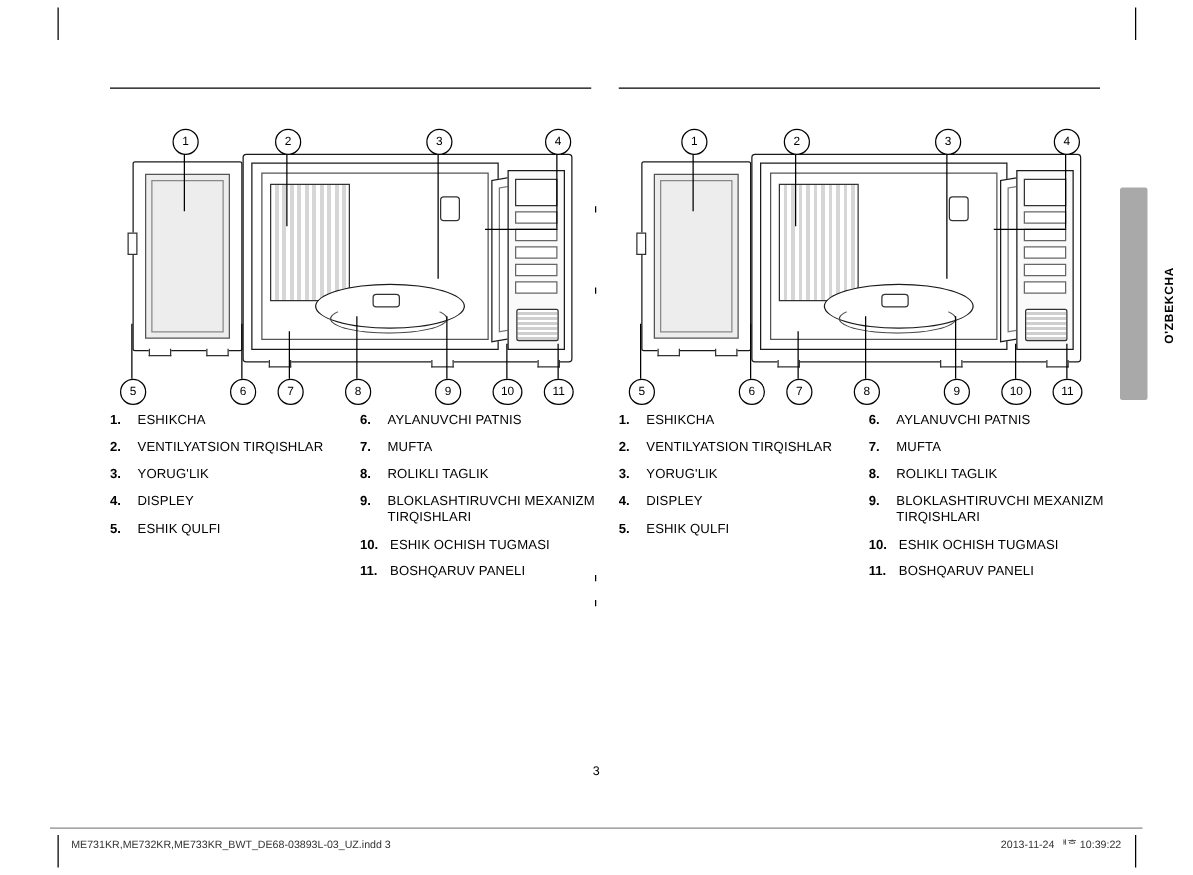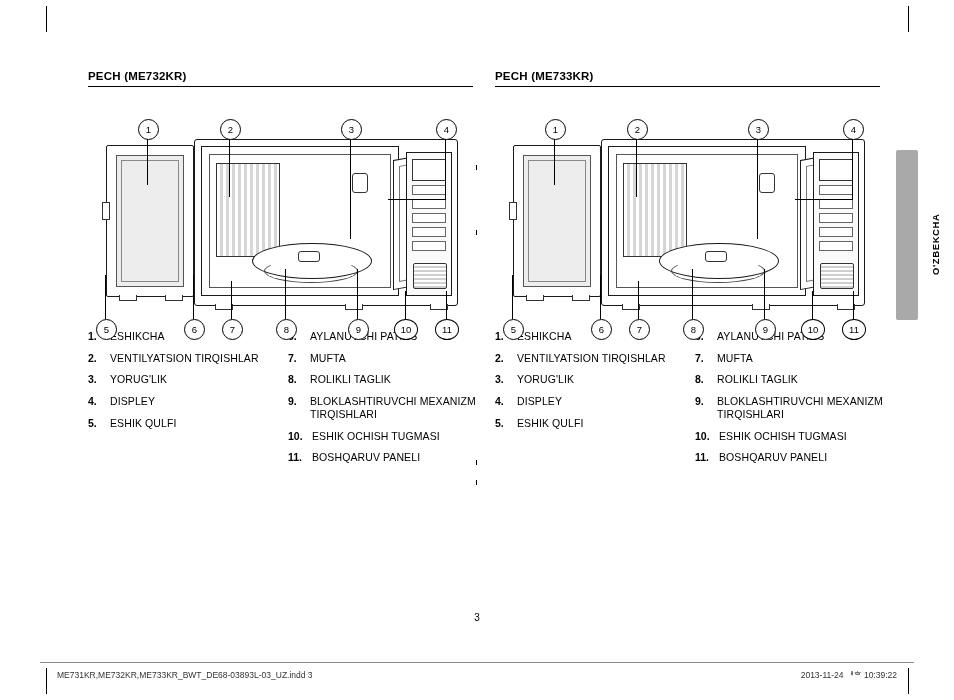--- a/index.html
+++ b/index.html
@@ -375,21 +375,20 @@
   <div class="crop v" style="left:908px; top:668px;"></div>
   <div class="tick" style="top:165px;"></div>
   <div class="tick" style="top:230px;"></div>
   <div class="tick" style="top:460px;"></div>
   <div class="tick" style="top:480px;"></div>
 
   <div class="side-tab"></div>
   <div class="side-tab-label">O'ZBEKCHA</div>
 
   <div class="col col-left">
-    <div class="col-title">PECH (ME732KR)</div>
     <div class="title-rule"></div>
 
     <div class="diagram">
 
       <div class="leader" style="left:59px; top:42px; height:48px;"></div>
       <div class="leader" style="left:141px; top:42px; height:60px;"></div>
       <div class="leader" style="left:262px; top:42px; height:102px;"></div>
       <div class="leader" style="left:357px; top:42px; height:62px;"></div>
       <div class="leader-h" style="left:300px; top:104px; width:58px;"></div>
 
@@ -496,21 +495,20 @@
         <span class="legend-text">ESHIK OCHISH TUGMASI</span>
       </div>
       <div class="legend-item">
         <span class="legend-num wide">11.</span>
         <span class="legend-text">BOSHQARUV PANELI</span>
       </div>
     </div>
   </div>
 
   <div class="col col-right">
-    <div class="col-title">PECH (ME733KR)</div>
     <div class="title-rule"></div>
 
     <div class="diagram">
       <div class="leader" style="left:59px; top:42px; height:48px;"></div>
       <div class="leader" style="left:141px; top:42px; height:60px;"></div>
       <div class="leader" style="left:262px; top:42px; height:102px;"></div>
       <div class="leader" style="left:357px; top:42px; height:62px;"></div>
       <div class="leader-h" style="left:300px; top:104px; width:58px;"></div>
 
       <div class="bubble" style="left:50px; top:24px;">1</div>

